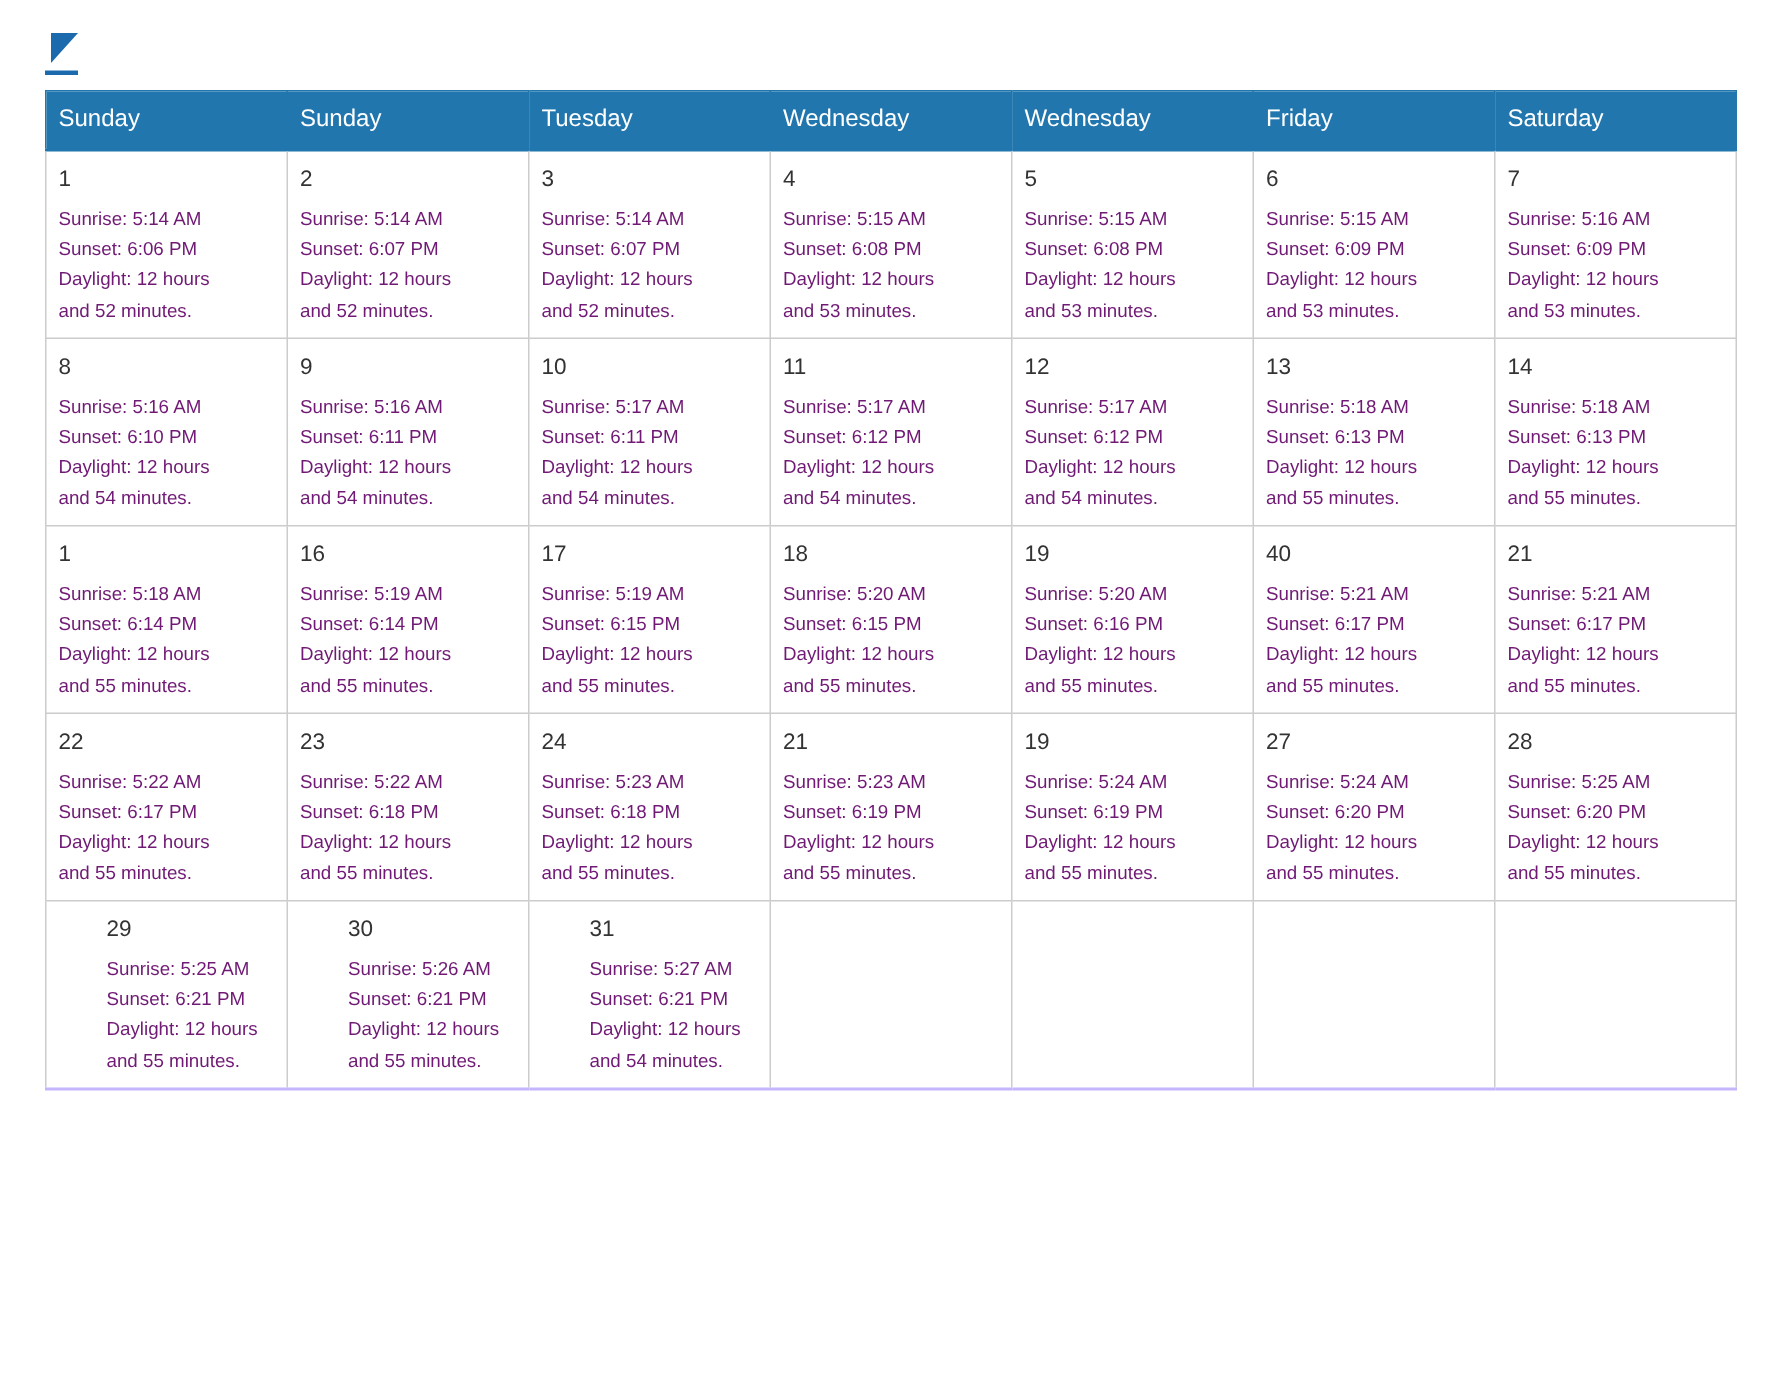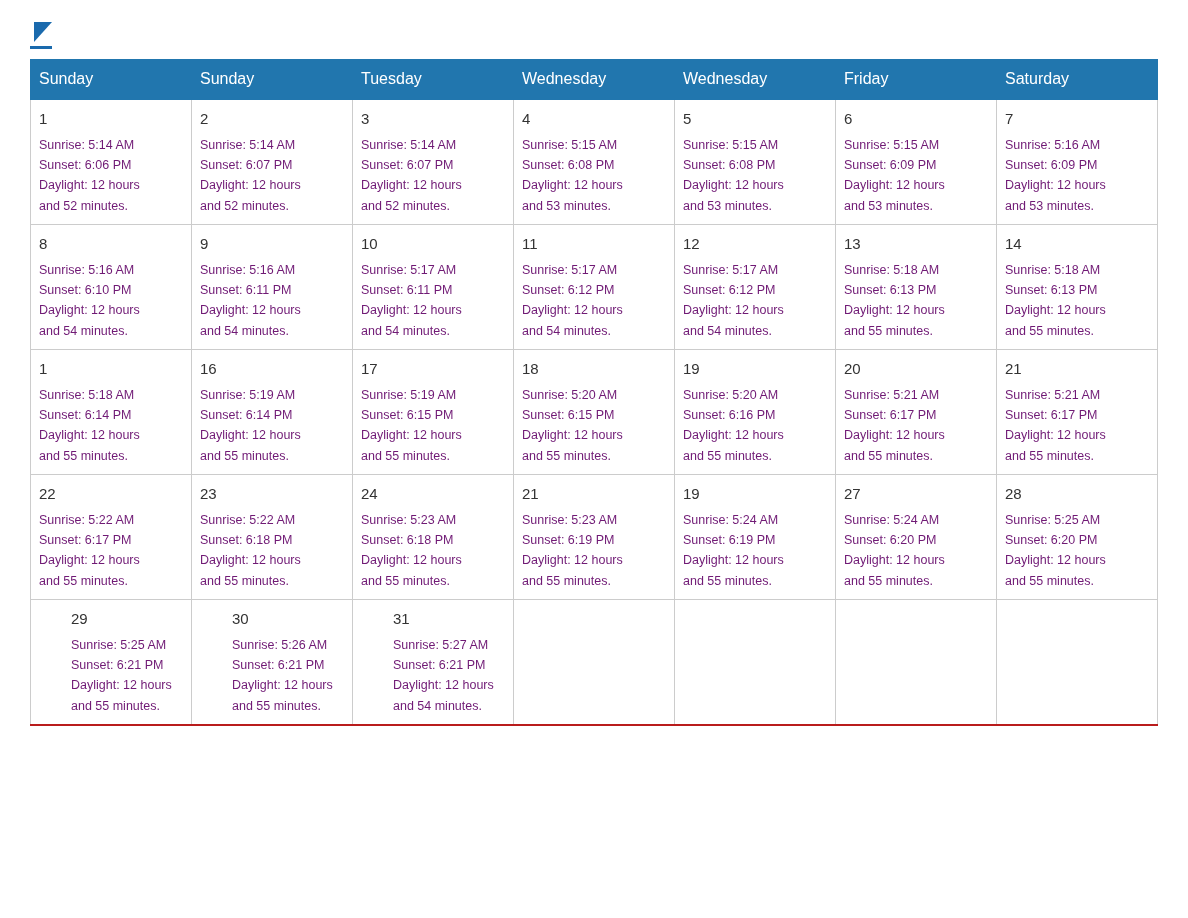--- a/index.html
+++ b/index.html
@@ -48,21 +48,21 @@
       vertical-align: top;
       padding: 8px;
       border: 1px solid #ccc;
       width: 14.28%;
       min-height: 110px;
       font-size: 13px;
       color: #333;
       line-height: 1.5;
     }
     .calendar-table tr:last-child td {
-      border-bottom: 2px solid #b91c1c;
+      border-bottom: 2px solid #c4b5fd;
       padding-left: 40px;
     }
     .calendar-table tbody tr:first-child td {
       border-top: 2px solid #2176ae;
     }
     .day-number {
       font-size: 15px;
       font-weight: normal;
       display: block;
       margin-bottom: 4px;
@@ -188,21 +188,21 @@
         <td><span class="day-number">1</span>
         <span class="day-info">Sunrise: 5:18 AM<br>Sunset: 6:14 PM<br>Daylight: 12 hours<br>and 55 minutes.</span></td>
         <td><span class="day-number">16</span>
         <span class="day-info">Sunrise: 5:19 AM<br>Sunset: 6:14 PM<br>Daylight: 12 hours<br>and 55 minutes.</span></td>
         <td><span class="day-number">17</span>
         <span class="day-info">Sunrise: 5:19 AM<br>Sunset: 6:15 PM<br>Daylight: 12 hours<br>and 55 minutes.</span></td>
         <td><span class="day-number">18</span>
         <span class="day-info">Sunrise: 5:20 AM<br>Sunset: 6:15 PM<br>Daylight: 12 hours<br>and 55 minutes.</span></td>
         <td><span class="day-number">19</span>
         <span class="day-info">Sunrise: 5:20 AM<br>Sunset: 6:16 PM<br>Daylight: 12 hours<br>and 55 minutes.</span></td>
-        <td><span class="day-number">20</span>
+        <td><span class="day-number">40</span>
         <span class="day-info">Sunrise: 5:21 AM<br>Sunset: 6:17 PM<br>Daylight: 12 hours<br>and 55 minutes.</span></td>
         <td><span class="day-number">21</span>
         <span class="day-info">Sunrise: 5:21 AM<br>Sunset: 6:17 PM<br>Daylight: 12 hours<br>and 55 minutes.</span></td>
       </tr>
       <tr>
         <td><span class="day-number">22</span>
         <span class="day-info">Sunrise: 5:22 AM<br>Sunset: 6:17 PM<br>Daylight: 12 hours<br>and 55 minutes.</span></td>
         <td><span class="day-number">23</span>
         <span class="day-info">Sunrise: 5:22 AM<br>Sunset: 6:18 PM<br>Daylight: 12 hours<br>and 55 minutes.</span></td>
         <td><span class="day-number">24</span>

